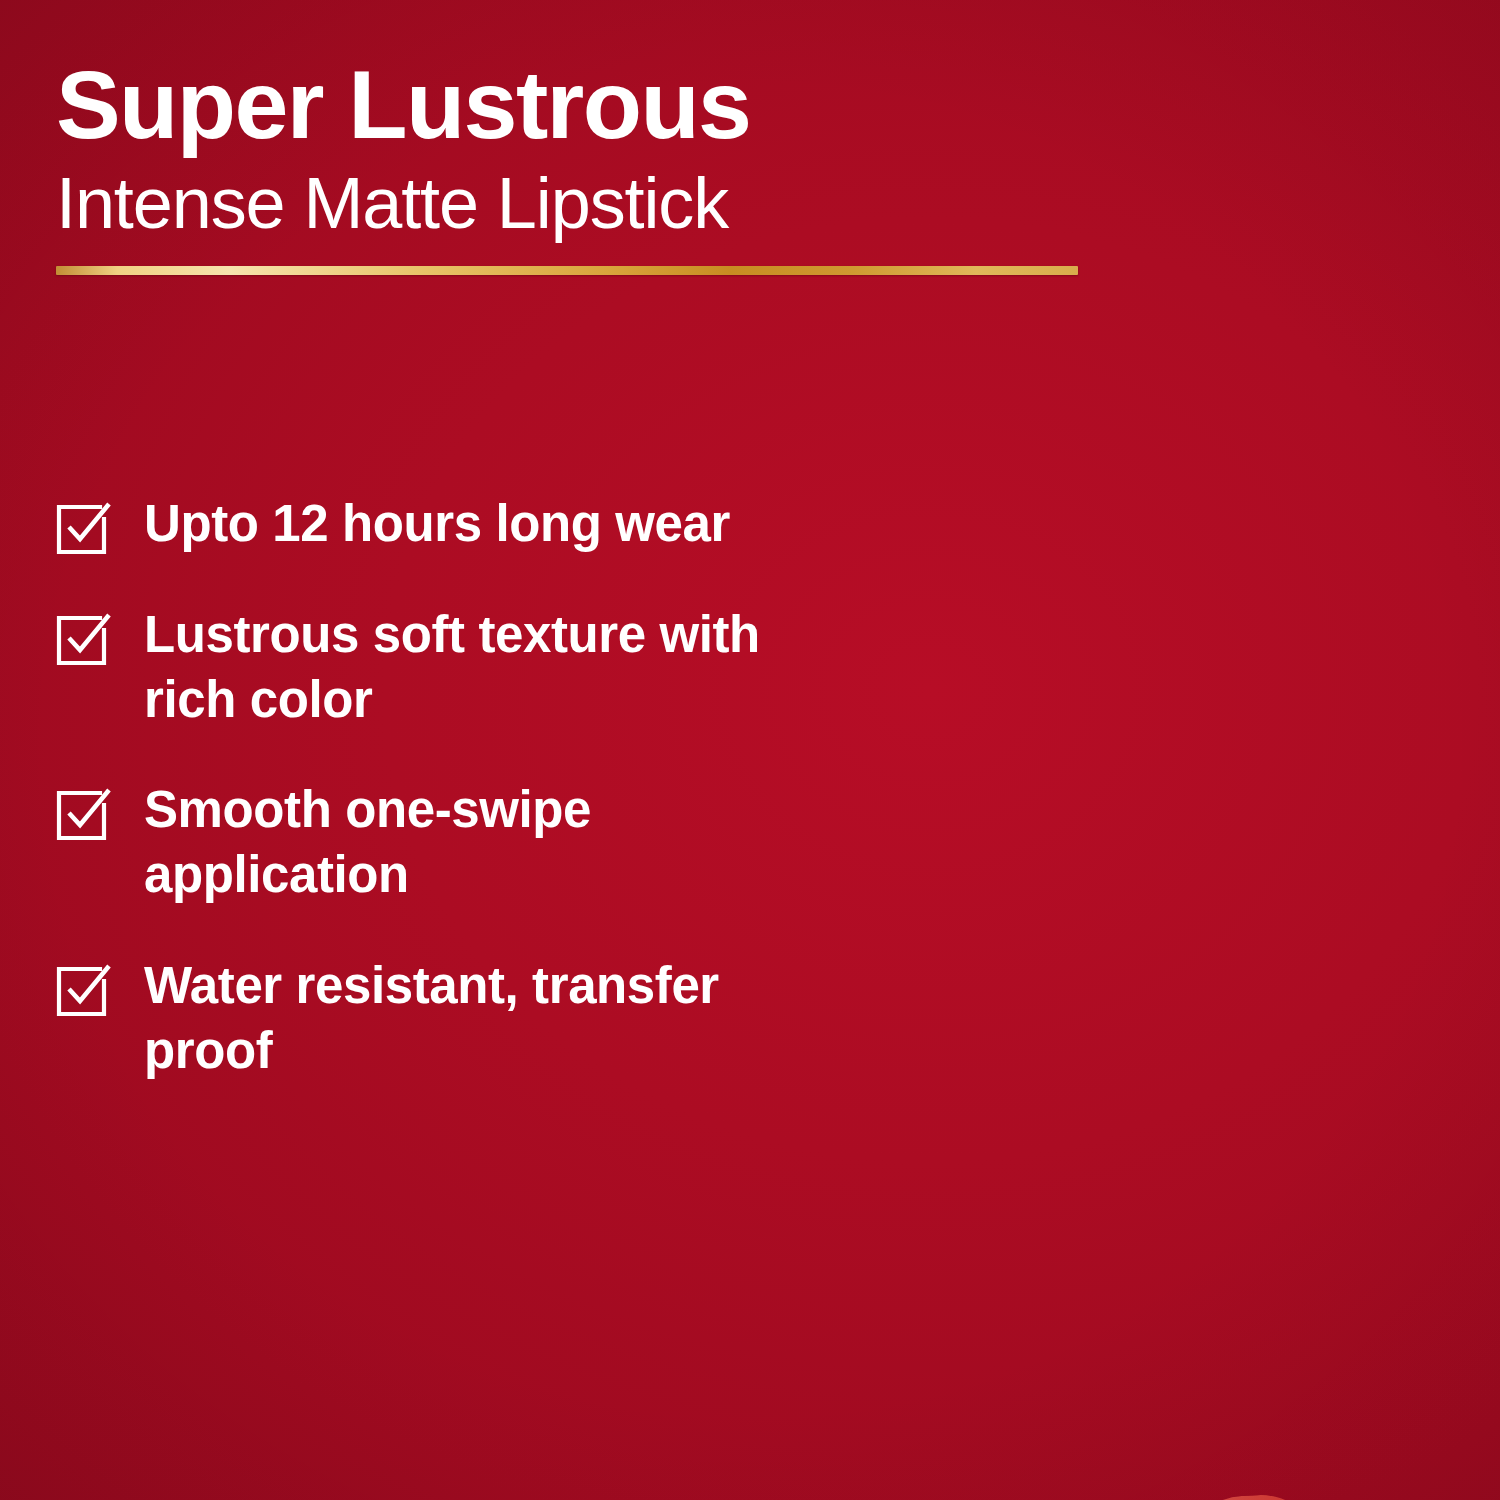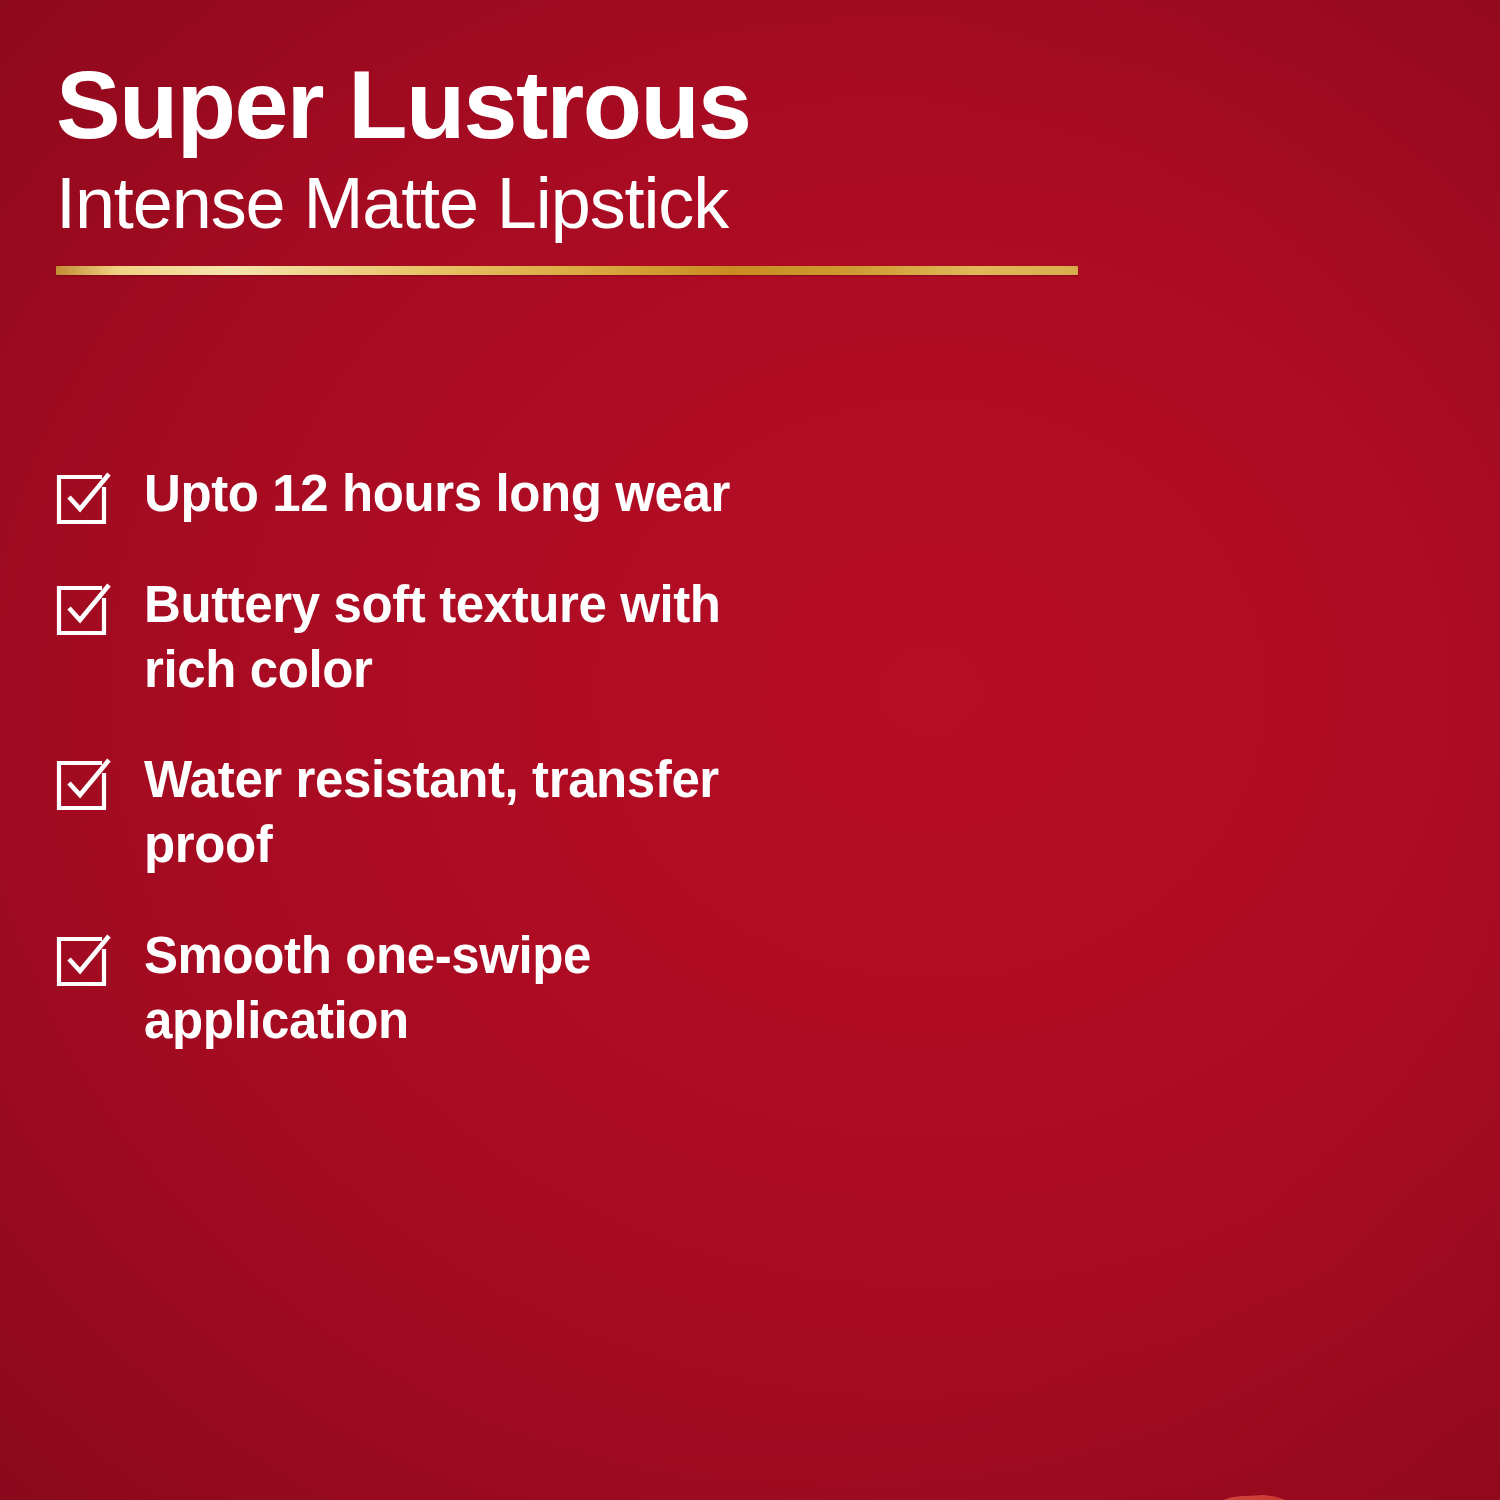--- a/index.html
+++ b/index.html
@@ -79,21 +79,21 @@
       #cf9a31 78%,
       #e0b85a 90%,
       #d9ad4c 100%);
     box-shadow: 0 1px 2px rgba(60,0,10,0.35);
   }
 
   
   .features {
     position: absolute;
     left: 56px;
-    top: 462px;
+    top: 492px;
     width: 790px;
     display: flex;
     flex-direction: column;
     gap: 46px;
   }
   .feature {
     display: flex;
     align-items: flex-start;
     gap: 32px;
   }
@@ -207,38 +207,38 @@
       <span class="feature-text">Upto 12 hours long wear</span>
     </div>
 
     <div class="feature">
       <span class="check-box">
         <svg width="56" height="56" viewBox="0 0 56 56">
           <path d="M3 7 H44 M3 7 V52 H48 V19" fill="none" stroke="#ffffff" stroke-width="4.2" stroke-linecap="square" stroke-linejoin="miter"></path>
           <path d="M13 27 L24 39 L53 4" fill="none" stroke="#ffffff" stroke-width="4.6" stroke-linecap="butt" stroke-linejoin="miter"></path>
         </svg>
       </span>
-      <span class="feature-text">Buttery soft texture with rich color</span>
+      <span class="feature-text">Lustrous soft texture with rich color</span>
+    </div>
+
+    <div class="feature">
+      <span class="check-box">
+        <svg width="56" height="56" viewBox="0 0 56 56">
+          <path d="M3 7 H44 M3 7 V52 H48 V19" fill="none" stroke="#ffffff" stroke-width="4.2" stroke-linecap="square" stroke-linejoin="miter"></path>
+          <path d="M13 27 L24 39 L53 4" fill="none" stroke="#ffffff" stroke-width="4.6" stroke-linecap="butt" stroke-linejoin="miter"></path>
+        </svg>
+      </span>
+      <span class="feature-text">Smooth one-swipe application</span>
     </div>
 
     <div class="feature">
       <span class="check-box">
         <svg width="56" height="56" viewBox="0 0 56 56">
           <path d="M3 7 H44 M3 7 V52 H48 V19" fill="none" stroke="#ffffff" stroke-width="4.2" stroke-linecap="square" stroke-linejoin="miter"></path>
           <path d="M13 27 L24 39 L53 4" fill="none" stroke="#ffffff" stroke-width="4.6" stroke-linecap="butt" stroke-linejoin="miter"></path>
         </svg>
       </span>
       <span class="feature-text">Water resistant, transfer proof</span>
     </div>
 
-    <div class="feature">
-      <span class="check-box">
-        <svg width="56" height="56" viewBox="0 0 56 56">
-          <path d="M3 7 H44 M3 7 V52 H48 V19" fill="none" stroke="#ffffff" stroke-width="4.2" stroke-linecap="square" stroke-linejoin="miter"></path>
-          <path d="M13 27 L24 39 L53 4" fill="none" stroke="#ffffff" stroke-width="4.6" stroke-linecap="butt" stroke-linejoin="miter"></path>
-        </svg>
-      </span>
-      <span class="feature-text">Smooth one-swipe application</span>
-    </div>
-
   </div>
 
 </div>
 
 </body></html>

